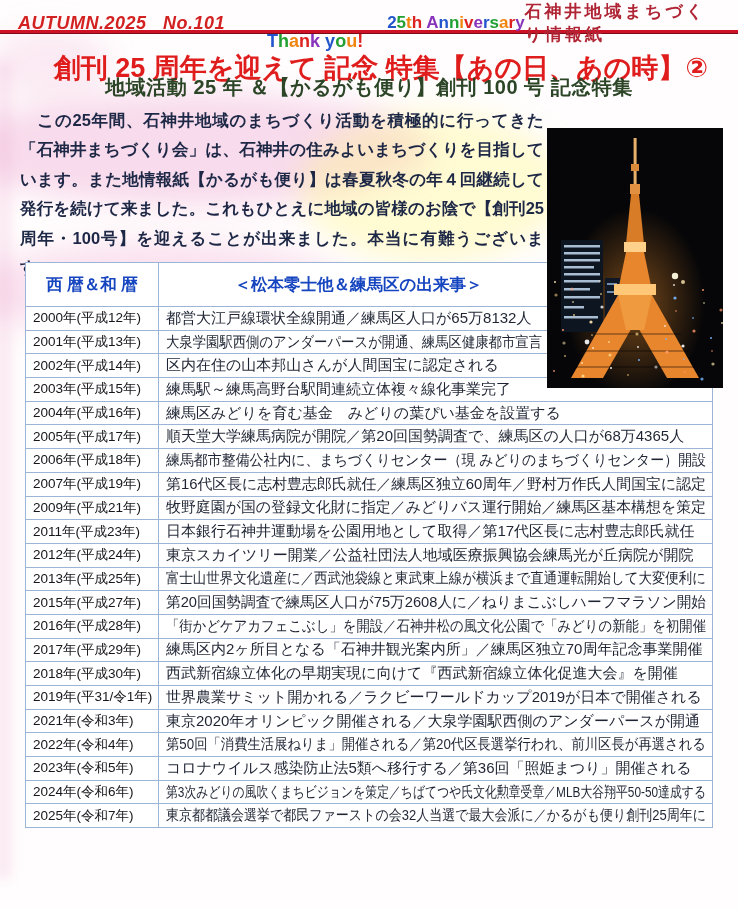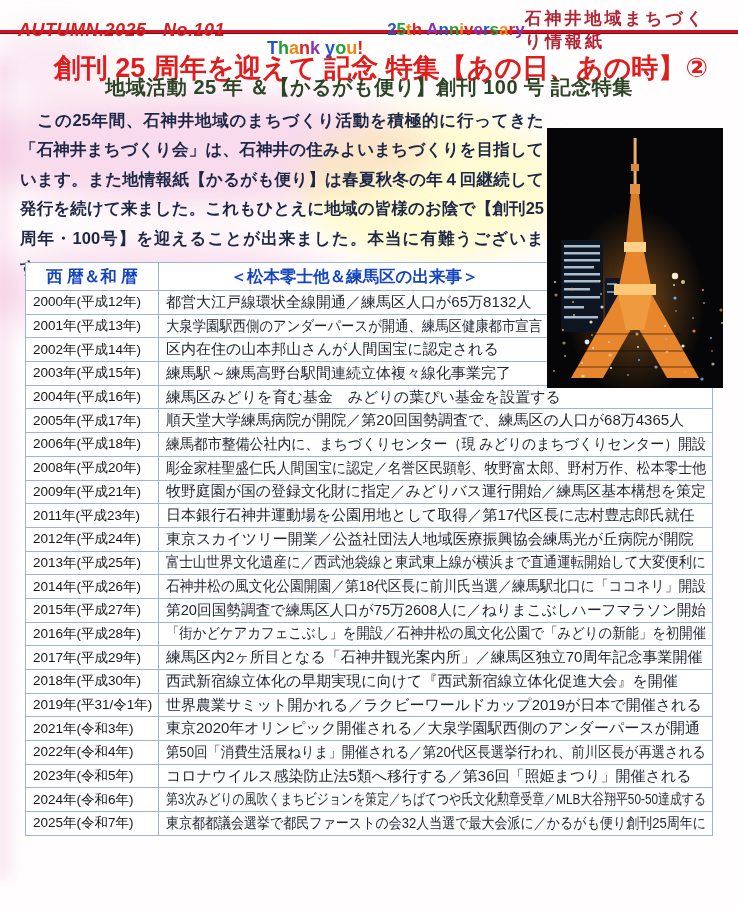--- a/index.html
+++ b/index.html
@@ -12,21 +12,21 @@
   .blob{position:absolute; pointer-events:none; z-index:0; filter:blur(14px); border-radius:50%;}
   .blob.p1{left:-40px; top:92px;  width:470px; height:115px; background:rgba(233,142,198,.30);}
   .blob.p2{left:-30px; top:240px; width:380px; height:100px; background:rgba(233,142,198,.24);}
   .blob.p3{left:-10px; top:28px;  width:120px; height:70px;  background:rgba(233,150,200,.18);}
   .blob.y1{left:300px; top:112px; width:265px; height:150px; background:rgba(255,246,140,.38);}
   .blob.strip{left:-6px; top:60px; width:18px; height:820px; background:rgba(235,160,205,.20); filter:blur(6px); border-radius:8px;}
 
   .layer{position:relative; z-index:1;}
 
   
-  .masthead{position:absolute; left:0; top:18px; width:738px; height:24px; display:flex; align-items:center;}
+  .masthead{position:absolute; left:0; top:11px; width:738px; height:24px; display:flex; align-items:center;}
   .issue{margin-left:18px; font-size:18px; font-weight:bold; font-style:italic; color:#d32020; white-space:pre; letter-spacing:.5px;}
   .rainbow{font-weight:bold; white-space:pre;}
   .thanks{margin-left:42px; font-size:18px;margin-top:36px;}
   .anniv{margin-left:24px; font-size:17px;}
   .paper{margin-left:auto; margin-right:14px; font-size:17px; font-weight:bold; color:#b02535; letter-spacing:3px;}
   .rule{position:absolute; left:0; top:30px; width:738px; height:3px; background:#cf1126; border-bottom:1px solid #7d0a18;}
 
   
   .title-main{position:absolute; left:0; top:38px; width:738px; margin:12px; text-align:center;
     font-size:27px; font-weight:bold; color:#e01d1d; letter-spacing:0px;}
@@ -38,21 +38,21 @@
     font-size:16.5px; line-height:29.4px; font-weight:600; color:#1d2746;
     text-align:justify; text-justify:inter-character;}
 
   
   .photo{position:absolute; left:547px; top:128px; width:176px; height:260px; margin:0; z-index:2;}
   .photo svg{display:block;}
 
   
   .etable{position:absolute; left:25px; top:262px; width:688px; border-collapse:collapse; table-layout:fixed; z-index:1;}
   .etable th,.etable td{border:1px solid #9cb4d6; background:#ffffff; overflow:hidden;}
-  .etable th{height:27px; color:#1645c0; font-size:16.5px; font-weight:bold; text-align:center; padding:0;}
+  .etable th{height:27px; color:#1645c0; font-size:16.5px; font-weight:bold; text-align:center; padding:8px;}
   .etable th.ev{padding-right:162px;}
   .etable col.c-year{width:133px;}
   .etable td{height:22.7px; padding:0 0 0 7px; vertical-align:middle;}
   .year-cell{font-size:13.5px; color:#15151a; white-space:nowrap;}
   .event-cell span, .year-cell span{display:inline-block; white-space:nowrap;}
   .event-cell{font-size:15px; color:#1e2433; font-weight:500;}
 </style>
 </head>
 <body>
 
@@ -212,44 +212,40 @@
         </tr>
         <tr>
           <td class="year-cell"><span>2005年(平成17年)</span></td>
           <td class="event-cell"><span>順天堂大学練馬病院が開院／第20回国勢調査で、練馬区の人口が68万4365人</span></td>
         </tr>
         <tr>
           <td class="year-cell"><span>2006年(平成18年)</span></td>
           <td class="event-cell"><span style="transform: scaleX(0.928533); transform-origin: left center;">練馬都市整備公社内に、まちづくりセンター（現 みどりのまちづくりセンター）開設</span></td>
         </tr>
         <tr>
-          <td class="year-cell"><span>2008年(平成20年)</span></td>
-          <td class="event-cell"><span style="transform: scaleX(0.92251); transform-origin: left center;">彫金家桂聖盛仁氏人間国宝に認定／名誉区民顕彰、牧野富太郎、野村万作、松本零士他</span></td>
+          <td class="year-cell"><span>2007年(平成19年)</span></td>
+          <td class="event-cell"><span style="transform: scaleX(0.992505); transform-origin: left center;">第16代区長に志村豊志郎氏就任／練馬区独立60周年／野村万作氏人間国宝に認定</span></td>
         </tr>
         <tr>
           <td class="year-cell"><span>2009年(平成21年)</span></td>
           <td class="event-cell"><span style="transform: scaleX(0.99416); transform-origin: left center;">牧野庭園が国の登録文化財に指定／みどりバス運行開始／練馬区基本構想を策定</span></td>
         </tr>
         <tr>
           <td class="year-cell"><span>2011年(平成23年)</span></td>
           <td class="event-cell"><span>日本銀行石神井運動場を公園用地として取得／第17代区長に志村豊志郎氏就任</span></td>
         </tr>
         <tr>
           <td class="year-cell"><span>2012年(平成24年)</span></td>
           <td class="event-cell"><span>東京スカイツリー開業／公益社団法人地域医療振興協会練馬光が丘病院が開院</span></td>
         </tr>
         <tr>
           <td class="year-cell"><span>2013年(平成25年)</span></td>
           <td class="event-cell"><span style="transform: scaleX(0.895801); transform-origin: left center;">富士山世界文化遺産に／西武池袋線と東武東上線が横浜まで直通運転開始して大変便利に</span></td>
         </tr>
         <tr>
-          <td class="year-cell"><span>2014年(平成26年)</span></td>
-          <td class="event-cell"><span style="transform: scaleX(0.916565); transform-origin: left center;">石神井松の風文化公園開園／第18代区長に前川氏当選／練馬駅北口に「ココネリ」開設</span></td>
-        </tr>
-        <tr>
           <td class="year-cell"><span>2015年(平成27年)</span></td>
           <td class="event-cell"><span style="transform: scaleX(0.978233); transform-origin: left center;">第20回国勢調査で練馬区人口が75万2608人に／ねりまこぶしハーフマラソン開始</span></td>
         </tr>
         <tr>
           <td class="year-cell"><span>2016年(平成28年)</span></td>
           <td class="event-cell"><span style="transform: scaleX(0.890607); transform-origin: left center;">「街かどケアカフェこぶし」を開設／石神井松の風文化公園で「みどりの新能」を初開催</span></td>
         </tr>
         <tr>
           <td class="year-cell"><span>2017年(平成29年)</span></td>
           <td class="event-cell"><span>練馬区内2ヶ所目となる「石神井観光案内所」／練馬区独立70周年記念事業開催</span></td>

